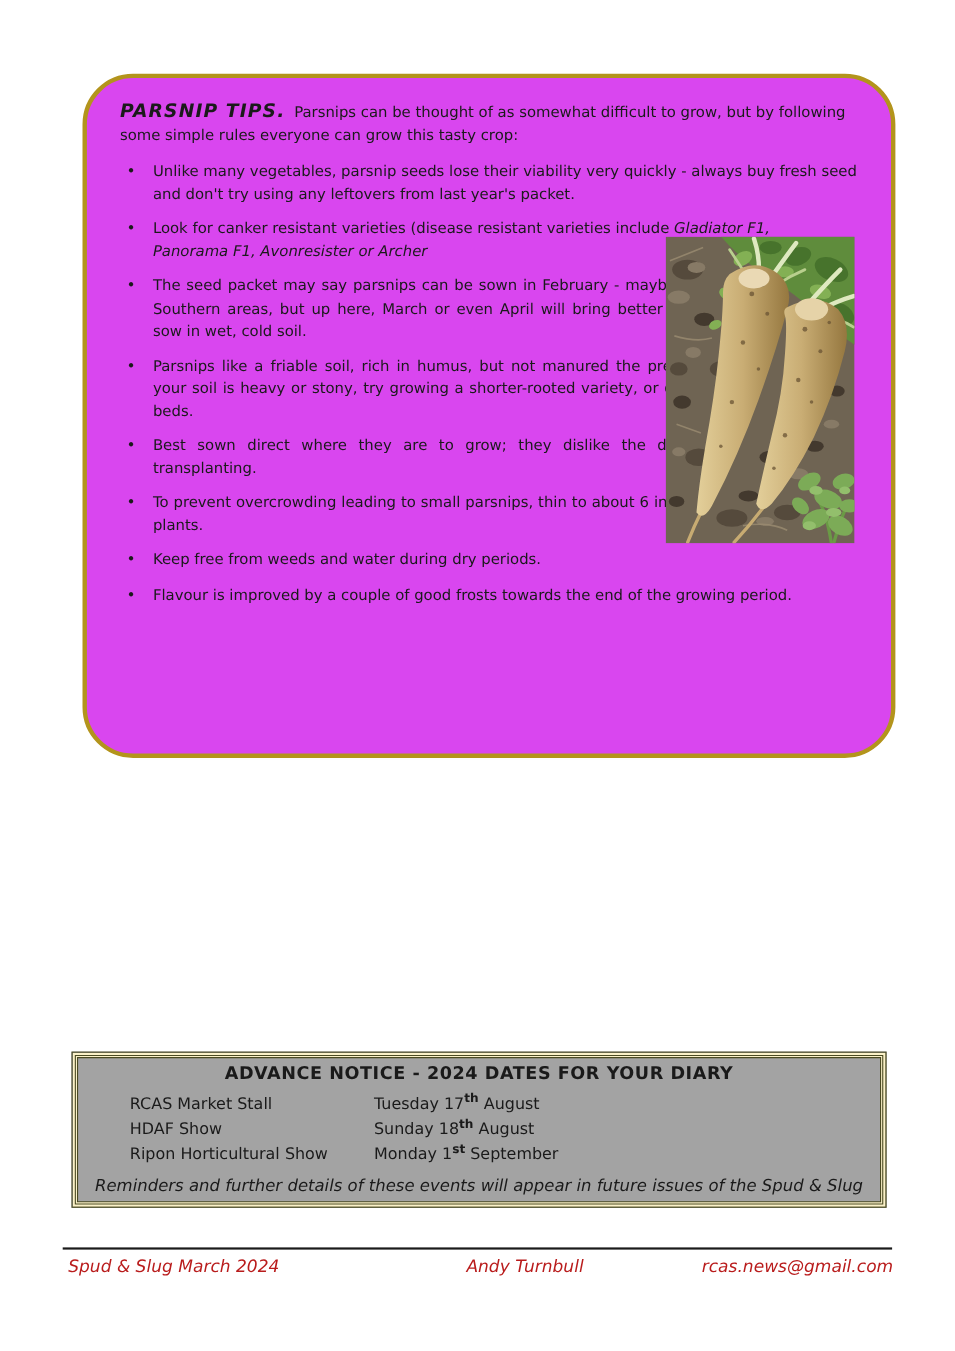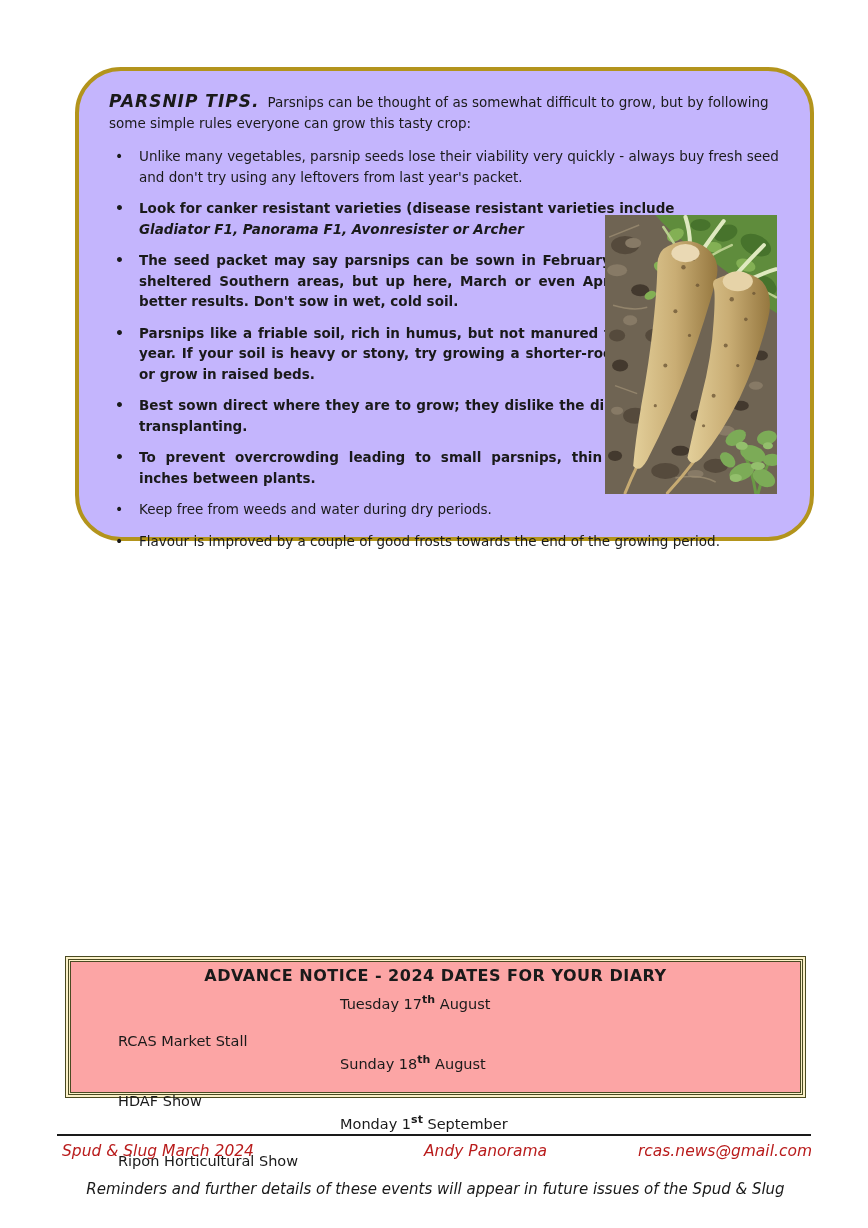--- a/index.html
+++ b/index.html
@@ -2,60 +2,60 @@
 <html><head>
 <meta charset="utf-8">
 <style>
   html,body{margin:0;padding:0;}
   body{
     width:868px;height:1228px;position:relative;background:#ffffff;
     font-family:"DejaVu Sans", sans-serif;color:#1a1a1a;
   }
   
   .tips-box{
-    position:absolute;left:75px;top:67px;width:739px;height:474px;
+    position:absolute;left:75px;top:67px;width:739px;height:622px;
     box-sizing:border-box;border:4px solid #B3941C;border-radius:46px;
-    padding:20px 26px 0 28px;background:#c4b5fd;
+    padding:20px 26px 0 28px;background:#d946ef;
   }
   .tips-head{margin:0 0 12px 2px;font-size:13.5px;line-height:21px;}
   .tips-head b{font-size:17px;font-style:italic;letter-spacing:1px;}
   .tips-head .intro{margin-left:8px;}
   ul.tips-list{list-style:none;margin:0;padding:0 0 0 6px;}
   ul.tips-list li{
     position:relative;padding-left:26px;margin:0 0 11px 0;
     font-size:13.5px;line-height:20.5px;
   }
   ul.tips-list li::before{
     content:"\2022";position:absolute;left:2px;top:0;font-size:14px;
   }
-  ul.tips-list li.narrow{margin-right:83px;font-weight:bold;}
+  ul.tips-list li.narrow{margin-right:83px;}
   ul.tips-list li.just{text-align:justify;}
   
   .photo{
     position:absolute;left:526px;top:144px;width:172px;height:279px;
     overflow:hidden;
   }
   .photo svg{display:block;width:100%;height:100%;}
   
   .notice-box{
     position:absolute;left:65px;top:956px;width:741px;height:142px;
-    box-sizing:border-box;background:#fca5a5;
+    box-sizing:border-box;background:#a3a3a3;
     border:1px solid #4A4A22;
     box-shadow:inset 0 0 0 2px #FBF1C8, inset 0 0 0 3px #4A4A22,
                inset 0 0 0 4px #FBF1C8, inset 0 0 0 5px #4A4A22;
     padding-top:9px;
   }
   .notice-title{
     text-align:center;font-weight:bold;font-size:16px;letter-spacing:.5px;
     margin:0 0 8px 0;
   }
   .notice-row{
     margin-left:52px;font-size:14.5px;line-height:23px;display:flex;
   }
-  .notice-row .ev-name{width:222px;margin-top:37px;}
+  .notice-row .ev-name{width:222px;}
   .notice-row sup{font-size:11px;line-height:0;font-weight:bold;}
   .notice-foot{
     margin-top:7px;text-align:center;font-style:italic;font-size:15px;
   }
   
   .footer-rule{
     position:absolute;left:57px;top:1134px;width:754px;height:2px;background:#1a1a1a;
   }
   .footer-text{position:absolute;left:0;top:1142px;width:868px;height:24px;
     font-style:italic;font-size:15.5px;color:#b91c1c;}
@@ -221,15 +221,15 @@
     <span class="ev-name">Ripon Horticultural Show</span>
     <span class="ev-date"><span>Monday 1</span><sup>st</sup><span> September</span></span>
   </div>
 
   <p class="notice-foot">Reminders and further details of these events will appear in future issues of the Spud &amp; Slug</p>
 </div>
 
 <div class="footer-rule"></div>
 <div class="footer-text">
   <span class="f-left">Spud &amp; Slug March 2024</span>
-  <span class="f-center">Andy Panorama</span>
+  <span class="f-center">Andy Turnbull</span>
   <span class="f-right">rcas.news@gmail.com</span>
 </div>
 
 </body></html>

